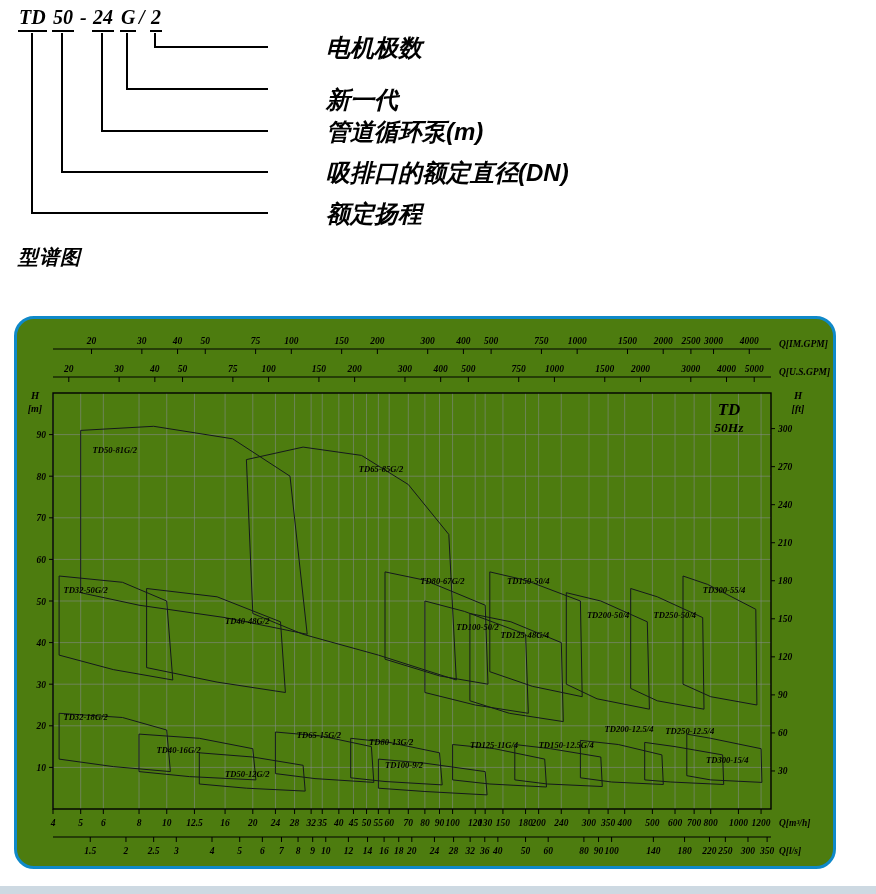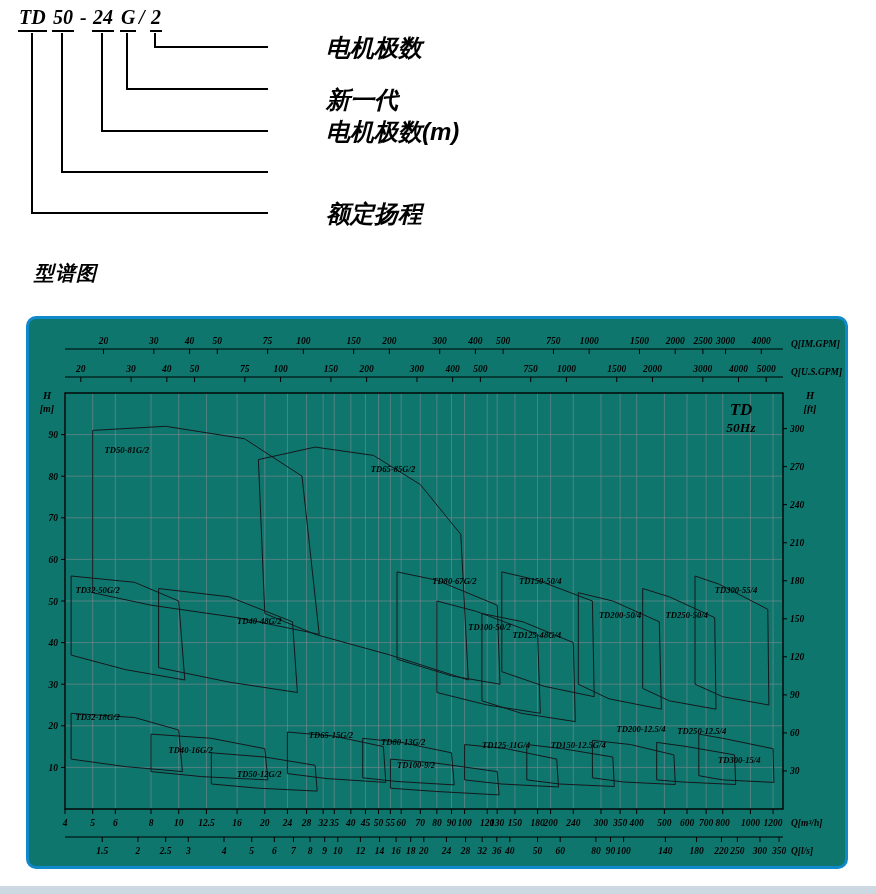--- a/index.html
+++ b/index.html
@@ -20,28 +20,28 @@
   .vline{position:absolute;width:2px;background:#000;}
   .hline{position:absolute;height:2px;background:#000;}
   .callout-label{
     position:absolute;left:278px;font-size:24px;font-weight:bold;line-height:24px;
     font-family:"Liberation Sans","DejaVu Sans",sans-serif;
     margin-left:48px;
   }
 
   
   .section-title{
-    position:absolute;left:18px;top:244px;font-size:20px;font-weight:bold;margin:16px;
+    position:absolute;left:18px;top:244px;font-size:20px;font-weight:bold;margin:0;
     font-family:"Liberation Sans","DejaVu Sans",sans-serif;letter-spacing:1px;
   }
 
   
   .chart-box{
-    position:absolute;left:26px;top:316px;width:816px;height:547px;
-    border:3px solid #0f89c9;border-radius:10px;background:#0f766e;
+    position:absolute;left:14px;top:316px;width:816px;height:547px;
+    border:3px solid #0f89c9;border-radius:20px;background:#4d7c0f;
   }
   .chart-box svg{display:block;}
 
   .footer-band{
     position:absolute;left:0;bottom:0;width:876px;height:8px;background:#cdd9e2;
   }
 </style>
 </head>
 <body>
 
@@ -63,21 +63,22 @@
     <div class="vline" style="left:31px;top:33px;height:181px"></div>
 
     <div class="hline" style="left:154px;top:46px;width:114px"></div>
     <div class="hline" style="left:126px;top:88px;width:142px"></div>
     <div class="hline" style="left:101px;top:130px;width:167px"></div>
     <div class="hline" style="left:61px;top:171px;width:207px"></div>
     <div class="hline" style="left:31px;top:212px;width:237px"></div>
 
     <div class="callout-label" style="top:36px">电机极数</div>
     <div class="callout-label" style="top:88px">新一代</div>
-    <div class="callout-label" style="top:120px">电机极数(m)</div>
+    <div class="callout-label" style="top:120px">管道循环泵(m)</div>
+    <div class="callout-label" style="top:161px">吸排口的额定直径(DN)</div>
     <div class="callout-label" style="top:202px">额定扬程</div>
   </div>
 
   <h2 class="section-title">型谱图</h2>
 
   <div class="chart-box" style="border-color: rgb(15, 137, 201);">
     <svg id="pump-chart-svg" width="816" height="547" viewBox="0 0 816 547">
         <line x1="36" y1="74" x2="36" y2="490" stroke="#878c92" stroke-width="0.55"></line>
         <line x1="63.700883894811426" y1="74" x2="63.700883894811426" y2="490" stroke="#878c92" stroke-width="0.55"></line>
         <line x1="86.33415403202014" y1="74" x2="86.33415403202014" y2="490" stroke="#878c92" stroke-width="0.55"></line>

